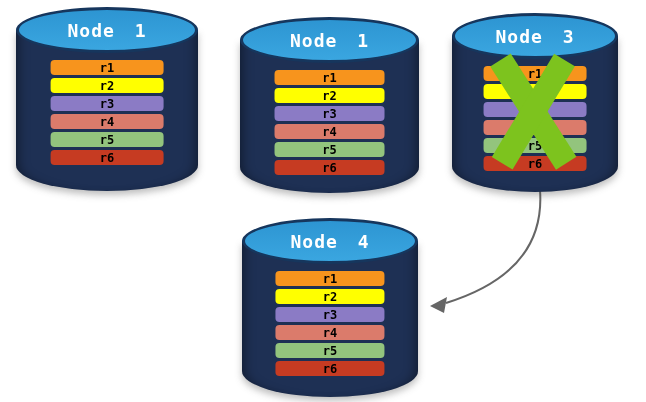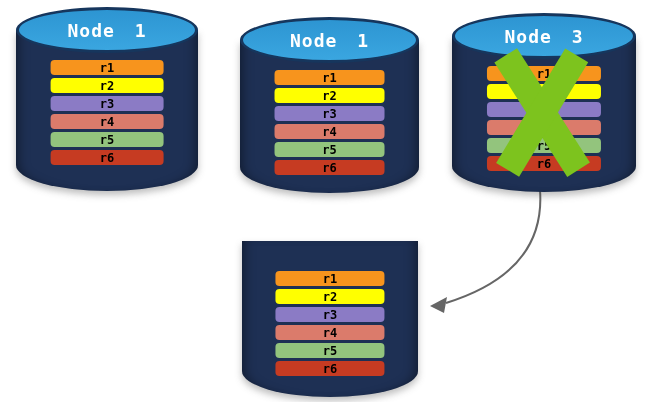--- a/index.html
+++ b/index.html
@@ -70,41 +70,44 @@
     </div>
     <div class="records">
           <div class="record" style="background:#F7941D">r1</div>
           <div class="record" style="background:#FFFF00">r2</div>
           <div class="record" style="background:#8B7BC5">r3</div>
           <div class="record" style="background:#DB7B6B">r4</div>
           <div class="record" style="background:#93C47D">r5</div>
           <div class="record" style="background:#C63B22">r6</div>
         </div>
     </div>
-      <div class="node" style="left: 452px; top: 13px; width: 184px; height: 179px;">
+      <div class="node" style="left: 452px; top: 13px; width: 166px; height: 179px;">
     <div class="cyl-body"></div>
     <div class="cyl-top">
       <span class="node-title">Node 3</span>
     </div>
     <div class="records">
           <div class="record" style="background:#F7941D">r1</div>
           <div class="record" style="background:#FFFF00">r2</div>
           <div class="record" style="background:#8B7BC5">r3</div>
           <div class="record" style="background:#DB7B6B">r4</div>
           <div class="record" style="background:#93C47D">r5</div>
           <div class="record" style="background:#C63B22">r6</div>
         </div>
 
     <svg class="x-mark" viewBox="0 0 185 179">
       <line x1="54.0" y1="42.1" x2="127.3" y2="157.2" stroke="#7DC31E" stroke-width="27" stroke-linecap="butt"></line>
       <line x1="125.4" y1="42.1" x2="55.9" y2="157.2" stroke="#7DC31E" stroke-width="27" stroke-linecap="butt"></line>
     </svg>
       </div>
       <div class="node" style="left: 242px; top: 218px; width: 176px; height: 179px;">
     <div class="cyl-body"></div>
+    <div class="cyl-top">
+      <span class="node-title">Node 4</span>
+    </div>
     <div class="records">
           <div class="record" style="background:#F7941D">r1</div>
           <div class="record" style="background:#FFFF00">r2</div>
           <div class="record" style="background:#8B7BC5">r3</div>
           <div class="record" style="background:#DB7B6B">r4</div>
           <div class="record" style="background:#93C47D">r5</div>
           <div class="record" style="background:#C63B22">r6</div>
         </div>
     </div>
     </div>

